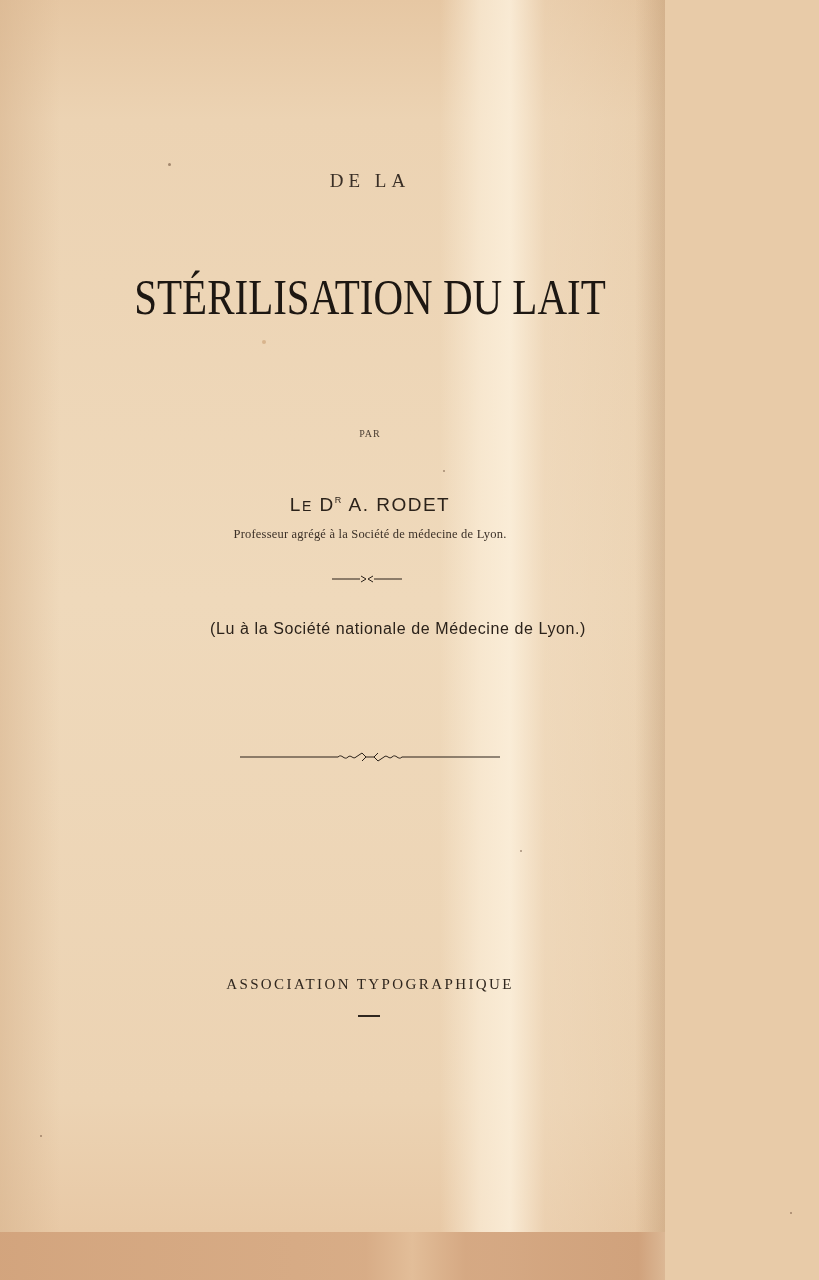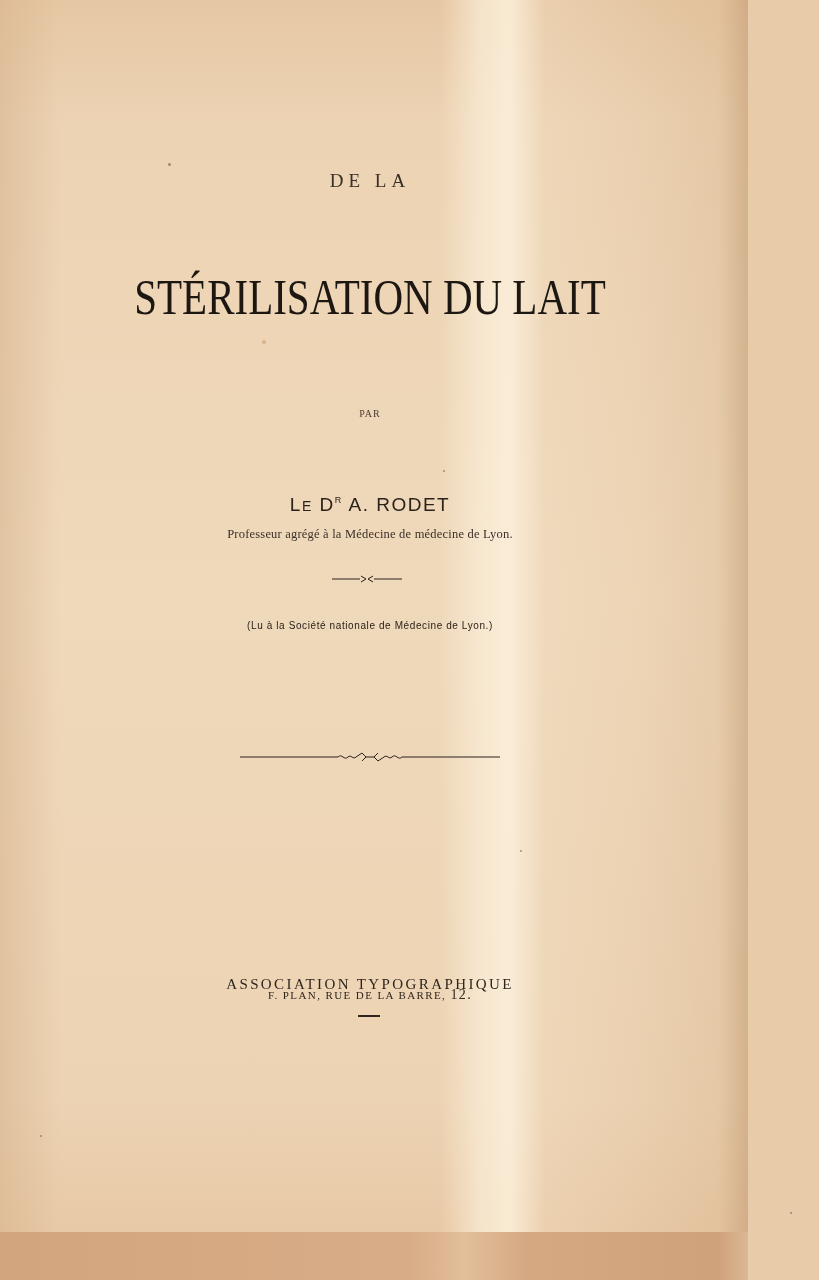--- a/index.html
+++ b/index.html
@@ -7,21 +7,21 @@
       padding: 0;
       width: 819px;
       height: 1280px;
       overflow: hidden;
     }
     body {
       background: #e8cba8;
     }
     .page {
       position: relative;
-      width: 748px;
+      width: 665px;
       height: 1280px;
       background:
         linear-gradient(90deg,
           rgba(214,178,140,0.55) 0px,
           rgba(236,211,180,0) 60px,
           rgba(236,211,180,0) 440px,
           rgba(250,236,214,0.75) 480px,
           rgba(252,240,220,0.85) 510px,
           rgba(240,218,190,0.4) 545px,
           rgba(226,196,160,0.2) 640px,
@@ -69,21 +69,21 @@
       top: 268px;
       font-family: "Liberation Serif", "DejaVu Serif", serif;
       font-size: 50px;
       letter-spacing: 0px;
       transform: scaleX(0.82);
       transform-origin: 370px 0;
       color: #1d1712;
       font-weight: normal;
     }
     .par {
-      top: 408px;
+      top: 428px;
       font-size: 10px;
       letter-spacing: 1px;
       color: #4a3d32;
     }
     .author {
       top: 494px;
       font-family: "Liberation Sans", "DejaVu Sans", sans-serif;
       font-size: 19px;
       letter-spacing: 1.5px;
       color: #2b221a;
@@ -104,23 +104,24 @@
     .small-rule {
       position: absolute;
       top: 575px;
       left: 332px;
       width: 70px;
       height: 8px;
     }
     .read-at {
       top: 620px;
       font-family: "Liberation Sans", "DejaVu Sans", sans-serif;
-      font-size: 10px;
+      font-size: 16px;
       color: #2b221a;
       letter-spacing: 0.6px;
+      padding-left: 28px;
     }
     .big-rule {
       position: absolute;
       top: 750px;
       left: 240px;
       width: 260px;
       height: 14px;
     }
     .city {
       top: 930px;
@@ -179,43 +180,39 @@
   <div class="block title">STÉRILISATION DU LAIT</div>
 
   <div class="block par">PAR</div>
 
   <div class="block author">
     <span>L</span><span class="sc">E</span>
     <span>D</span><sup>R</sup>
     <span>A. RODET</span>
   </div>
 
-  <div class="block affiliation">Professeur agrégé à la Médecine de médecine de Lyon.</div>
+  <div class="block affiliation">Professeur agrégé à la Société de médecine de Lyon.</div>
 
   <svg class="small-rule" viewBox="0 0 70 8">
     <line x1="0" y1="4" x2="28" y2="4" stroke="#2a2119" stroke-width="1"></line>
     <path d="M29 1 L34 4 L29 7 M41 1 L36 4 L41 7" stroke="#2a2119" stroke-width="1" fill="none"></path>
     <line x1="42" y1="4" x2="70" y2="4" stroke="#2a2119" stroke-width="1"></line>
   </svg>
 
   <div class="block read-at">(Lu à la Société nationale de Médecine de Lyon.)</div>
 
   <svg class="big-rule" viewBox="0 0 260 14">
     <line x1="0" y1="7" x2="98" y2="7" stroke="#2a2119" stroke-width="1.2"></line>
     <path d="M98 7 C102 3, 104 11, 108 7 C111 4, 113 10, 116 7 L122 3 L126 7 L122 11 M126 7 L134 7 M138 3 L134 7 L138 11 L144 7 C147 4, 149 10, 152 7 C156 3, 158 11, 162 7" stroke="#2a2119" stroke-width="1" fill="none"></path>
     <line x1="162" y1="7" x2="260" y2="7" stroke="#2a2119" stroke-width="1.2"></line>
   </svg>
 
 
   <div class="block publisher">ASSOCIATION TYPOGRAPHIQUE</div>
 
-  <div class="block address">
-    <span>F. PLAN, RUE DE LA BARRE,</span>
-    <span class="num">12.</span>
-  </div>
 
   <div class="dash"></div>
 
 
   <div class="speck" style="left:168px;top:163px;width:3px;height:3px;"></div>
   <div class="speck" style="left:262px;top:340px;width:4px;height:4px;background:rgba(190,140,90,0.45);"></div>
   <div class="speck" style="left:520px;top:850px;"></div>
   <div class="speck" style="left:40px;top:1135px;"></div>
   <div class="speck" style="left:790px;top:1212px;"></div>
   <div class="speck" style="left:443px;top:470px;"></div>

